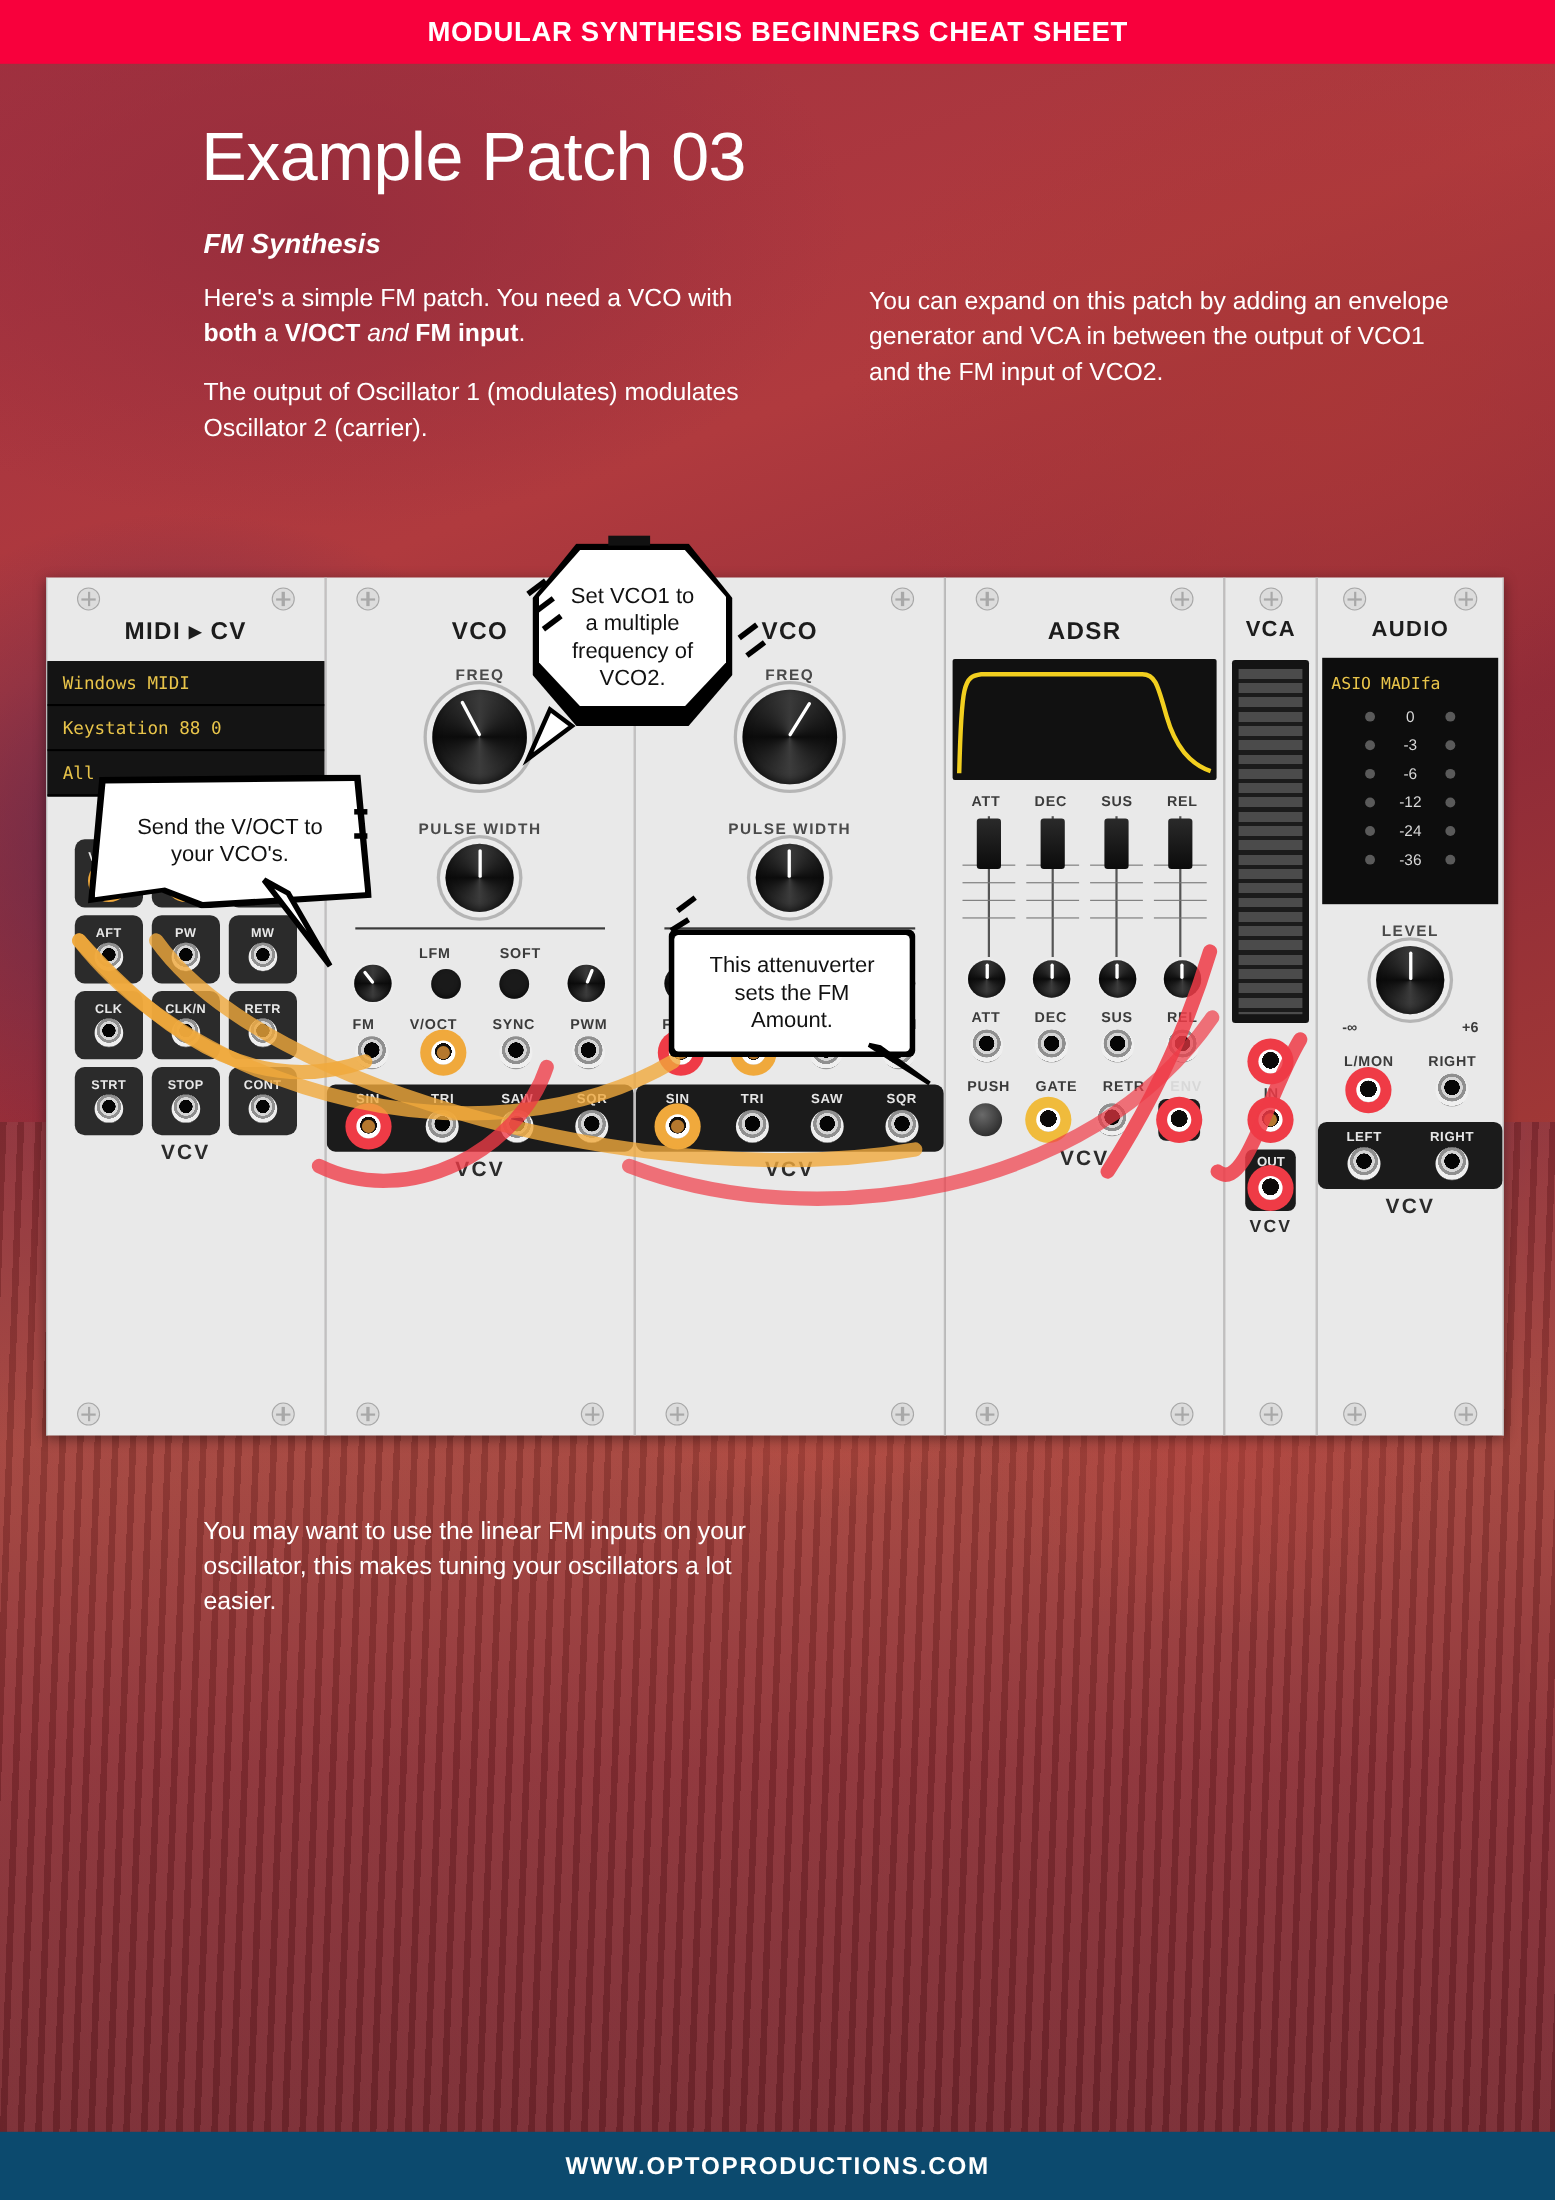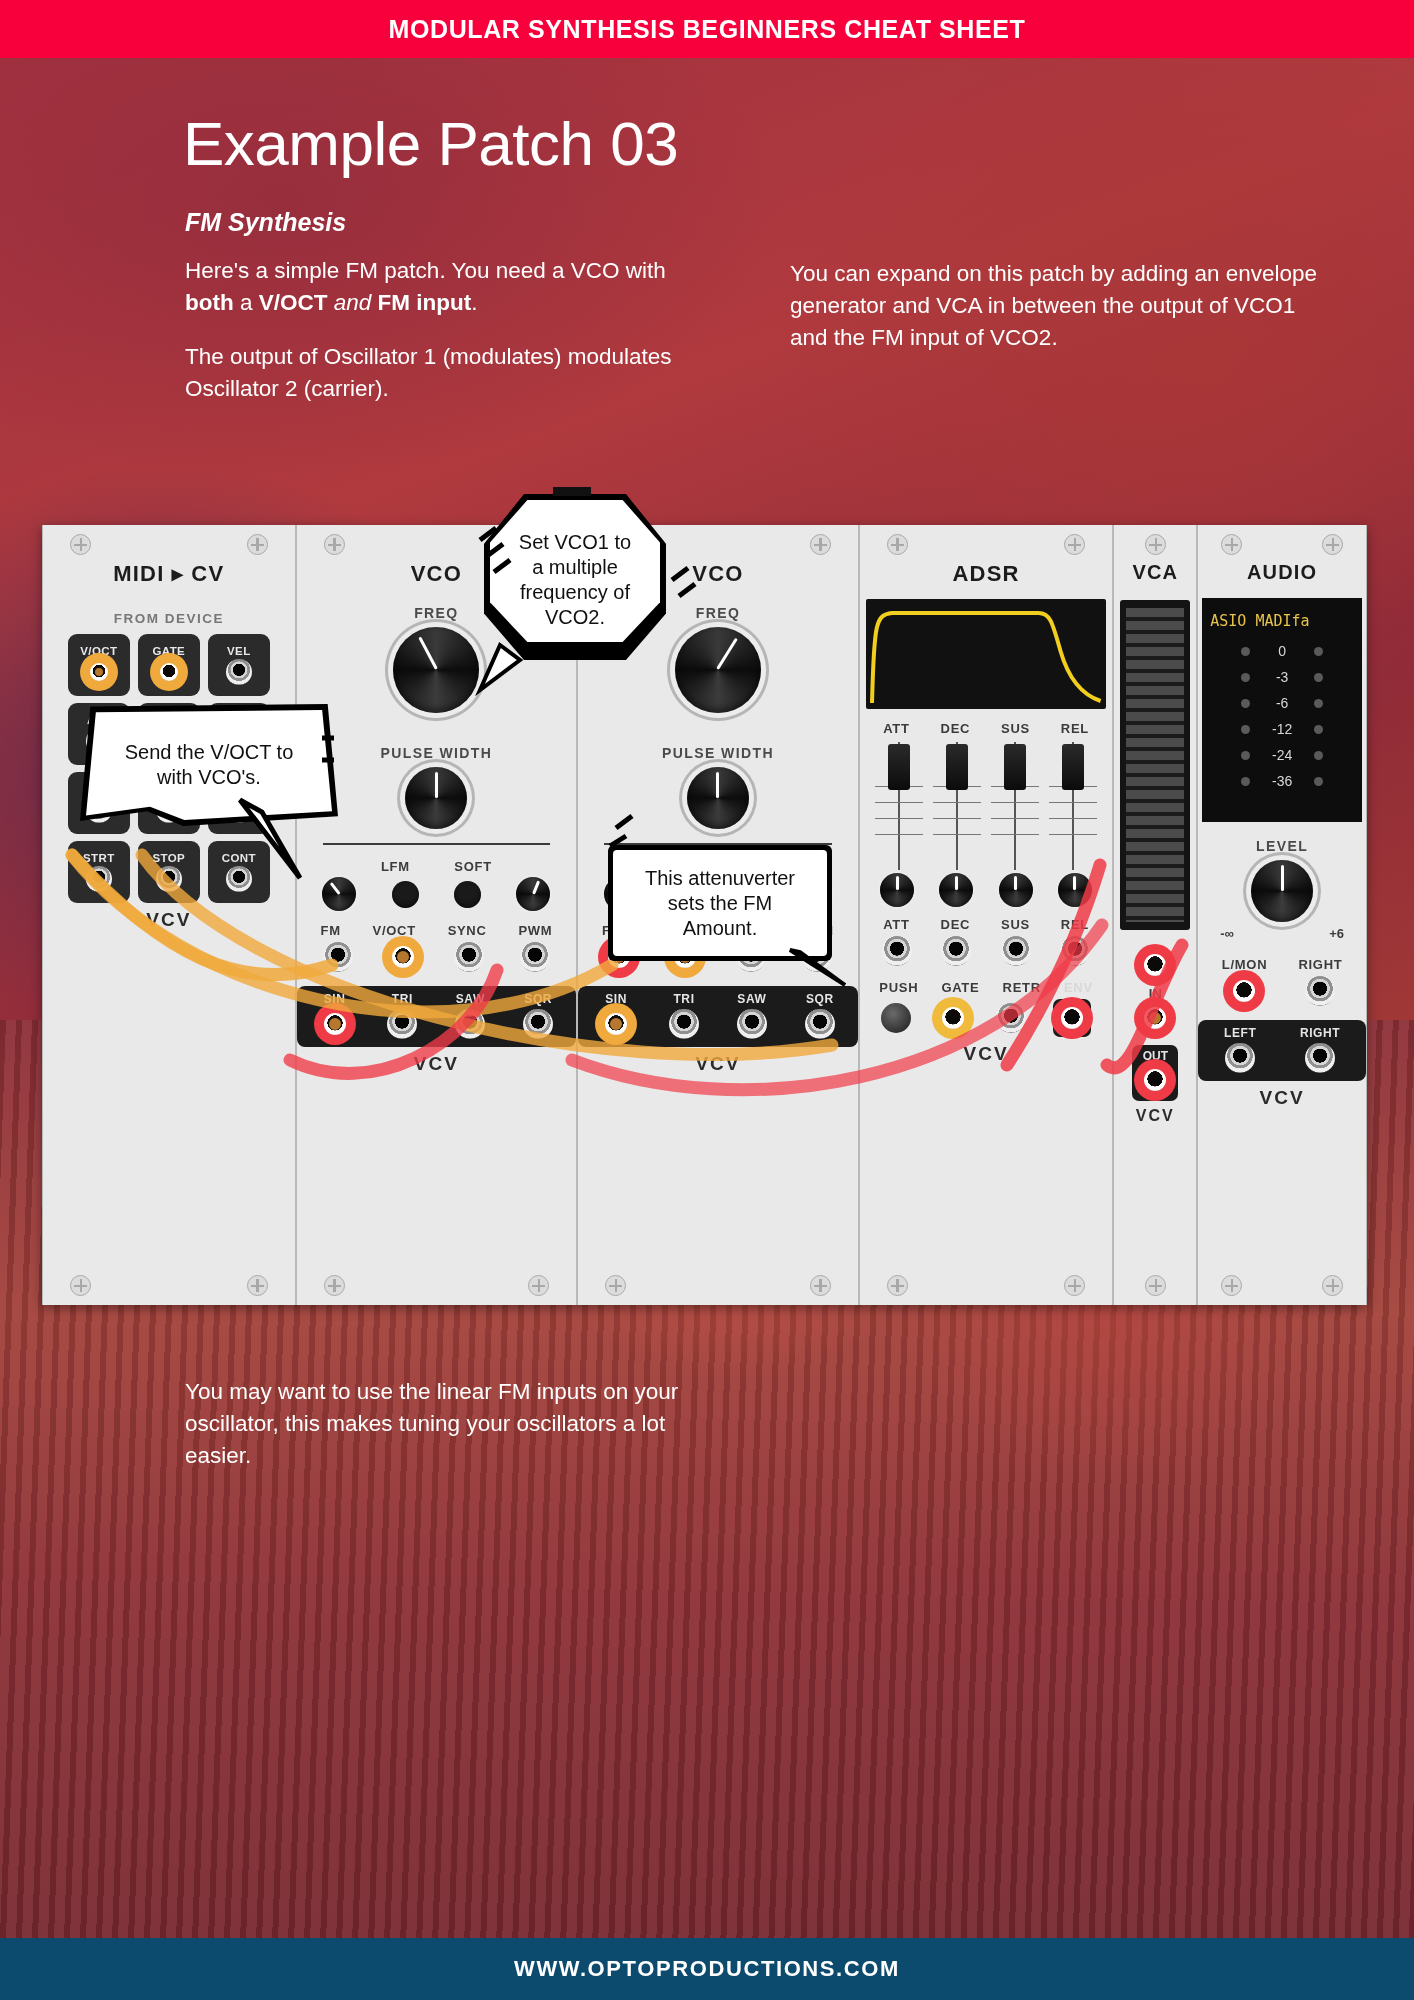--- a/index.html
+++ b/index.html
@@ -259,20 +259,25 @@
 
 <div class="rack">
 
   <div class="module m-midi">
     <div class="screw" style="left:27px;top:9px"></div>
     <div class="screw" style="right:27px;top:9px"></div>
     <div class="screw" style="left:27px;bottom:9px"></div>
     <div class="screw" style="right:27px;bottom:9px"></div>
 
     <div class="m-title">MIDI ▸ CV</div>
+    <div class="screen">
+      <div class="screen-row">Windows MIDI</div>
+      <div class="screen-row">Keystation 88 0</div>
+      <div class="screen-row">All</div>
+    </div>
     <div class="from-device">FROM DEVICE</div>
 
     <div class="jackgrid">
       <div class="jackcell">
         <span class="lbl">V/OCT</span>
         <span class="jack sm plug-orange brown">
             <i></i>
           </span>
       </div>
       <div class="jackcell">
@@ -691,21 +696,21 @@
   </g>
 </svg>
 
 <div class="bub1wrap"></div>
 <div class="bubble bub1">
   <div class="bubtext" style="padding-top:18px">Set VCO1 to a multiple frequency of VCO2.</div>
 </div>
 
 <div class="bub2wrap"></div>
 <div class="bubble bub2">
-  <div class="bubtext">Send the V/OCT to with VCO's.</div>
+  <div class="bubtext">Send the V/OCT to your VCO's.</div>
 </div>
 
 <div class="bub3wrap"></div>
 <div class="bubble bub3">
   <div class="bubtext">This attenuverter sets the FM Amount.</div>
 </div>
 
 <svg style="position:absolute;left:0;top:0;width:1414px;height:2000px;z-index:23;pointer-events:none">
   <path d="M500,645 L480,690 L520,660 Z" fill="#fff" stroke="#000" stroke-width="4"></path>
   <path d="M240,800 L300,878 L262,812 Z" fill="#fff" stroke="#000" stroke-width="5"></path>

